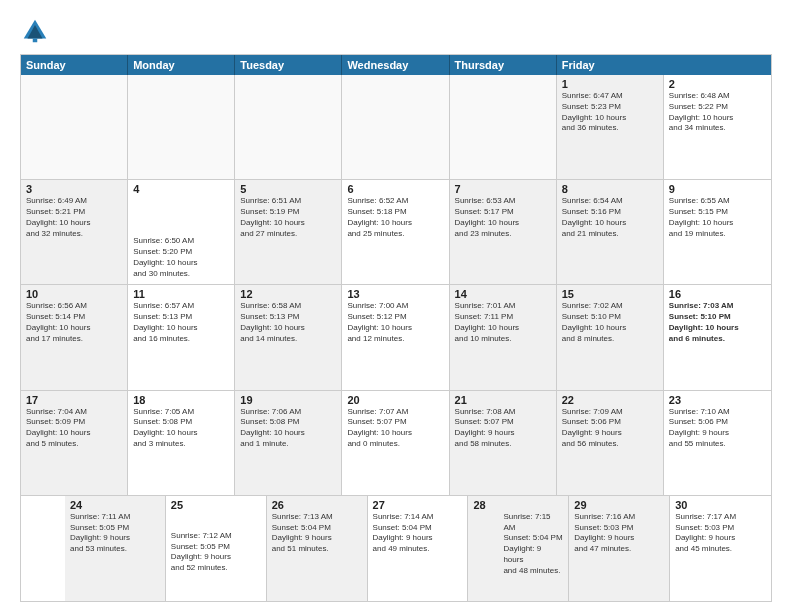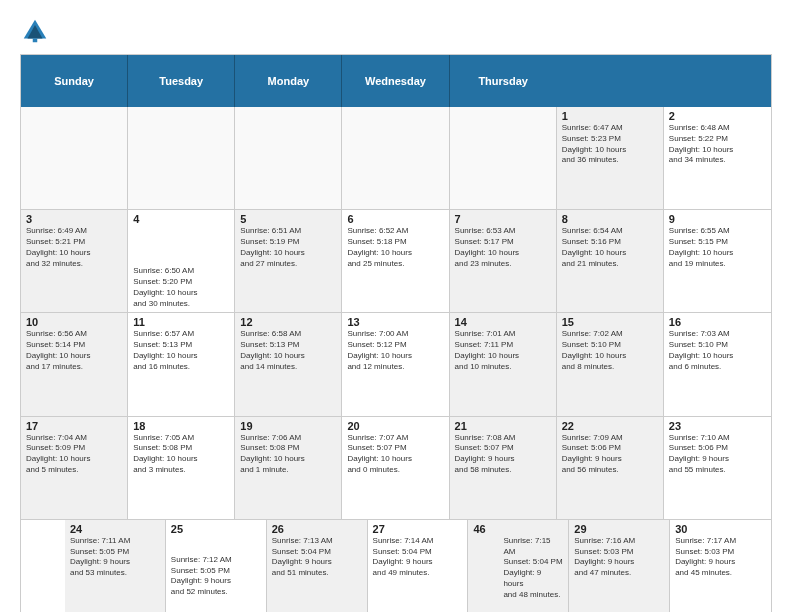--- a/index.html
+++ b/index.html
@@ -58,23 +58,23 @@
     }
     .cal-header-row {
       display: grid;
       grid-template-columns: repeat(7, 1fr);
       background: #2471a3;
     }
     .cal-header-cell {
       color: #fff;
       font-size: 11px;
       font-weight: bold;
-      padding: 20px 5px;
+      padding: 4px 5px;
       border-right: 1px solid #1a5276;
-      text-align: center;
+      text-align: left;
     }
     .cal-header-cell:last-child { border-right: none; }
     .cal-body {
       flex: 1;
       display: grid;
       grid-template-rows: repeat(5, 1fr);
     }
     .cal-week {
       display: grid;
       grid-template-columns: repeat(7, 1fr);
@@ -124,24 +124,25 @@
     </div>
     <div class="title-block">
       <div class="month-title"></div>
       <div class="location"></div>
     </div>
   </div>
 
   <div class="calendar">
     <div class="cal-header-row" id="cal-header">
         <div class="cal-header-cell">Sunday</div>
+        <div class="cal-header-cell">Monday</div>
         <div class="cal-header-cell">Tuesday</div>
-        <div class="cal-header-cell">Monday</div>
         <div class="cal-header-cell">Wednesday</div>
         <div class="cal-header-cell">Thursday</div>
+        <div class="cal-header-cell">Friday</div>
       </div>
     <div class="cal-body" id="cal-body">
         <div class="cal-week">
           <div class="cal-cell empty"></div>
           <div class="cal-cell empty"></div>
           <div class="cal-cell empty"></div>
           <div class="cal-cell empty"></div>
           <div class="cal-cell empty"></div>
           <div class="cal-cell shaded">
             <span class="day-num">1</span>
@@ -247,21 +248,21 @@
           </div>
           <div class="cal-cell shaded">
             <span class="day-num">15</span>
             <div class="cell-text" style="white-space: pre-line;">Sunrise: 7:02 AM
 Sunset: 5:10 PM
 Daylight: 10 hours
 and 8 minutes.</div>
           </div>
           <div class="cal-cell">
             <span class="day-num">16</span>
-            <div class="cell-text" style="white-space: pre-line;">Sunrise: 7:03 AM
+            <div class="cell-text" style="white-space: pre-line; font-weight: bold;">Sunrise: 7:03 AM
 Sunset: 5:10 PM
 Daylight: 10 hours
 and 6 minutes.</div>
           </div>
         </div>
         <div class="cal-week">
           <div class="cal-cell shaded">
             <span class="day-num">17</span>
             <div class="cell-text" style="white-space: pre-line;">Sunrise: 7:04 AM
 Sunset: 5:09 PM
@@ -334,21 +335,21 @@
 and 51 minutes.</div>
           </div>
           <div class="cal-cell">
             <span class="day-num">27</span>
             <div class="cell-text" style="white-space: pre-line;">Sunrise: 7:14 AM
 Sunset: 5:04 PM
 Daylight: 9 hours
 and 49 minutes.</div>
           </div>
           <div class="cal-cell shaded">
-            <span class="day-num">46</span>
+            <span class="day-num">28</span>
             <div class="cell-text" style="white-space: pre-line; margin-left: 30px;">Sunrise: 7:15 AM
 Sunset: 5:04 PM
 Daylight: 9 hours
 and 48 minutes.</div>
           </div>
           <div class="cal-cell shaded">
             <span class="day-num">29</span>
             <div class="cell-text" style="white-space: pre-line;">Sunrise: 7:16 AM
 Sunset: 5:03 PM
 Daylight: 9 hours

